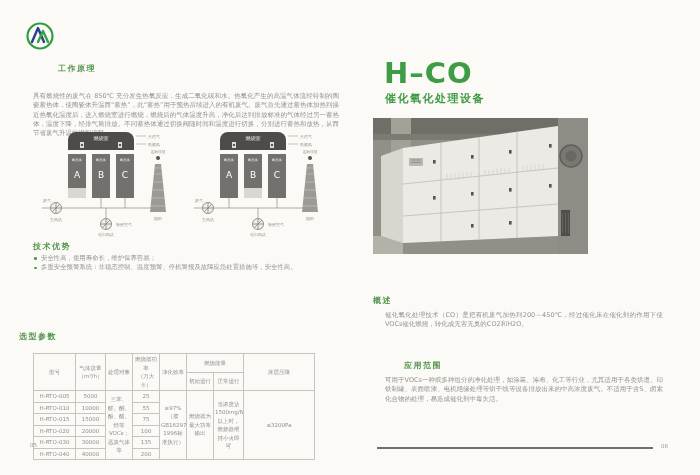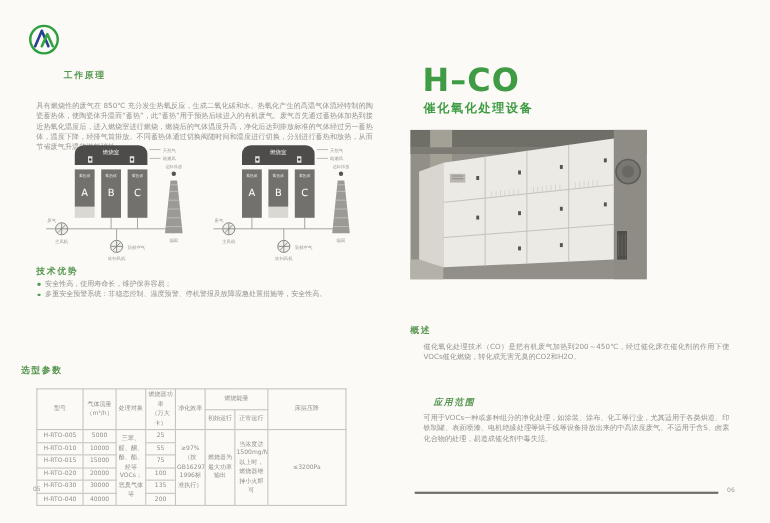--- a/index.html
+++ b/index.html
@@ -294,17 +294,17 @@
     </g>
 
     <rect x="36" y="40" width="14" height="8" fill="#b9b7b0"></rect>
     <path d="M38,42 h10 M38,44.5 h10" stroke="#8b8982" stroke-width="0.8"></path>
   </g>
 </svg>
 
 <div class="abs sec-h" style="left:373px;top:295px;">概述</div>
 <div class="abs body-text" style="left:385px;top:311px;width:278px;">催化氧化处理技术（CO）是把有机废气加热到200～450℃，经过催化床在催化剂的作用下使VOCs催化燃烧，转化成无害无臭的CO2和H2O。</div>
 
-<div class="abs sec-h" style="left:394px;top:360px;font-style:italic;">应用范围</div>
+<div class="abs sec-h" style="left:404px;top:360px;">应用范围</div>
 <div class="abs body-text" style="left:385px;top:376px;width:278px;">可用于VOCs一种或多种组分的净化处理，如涂装、涂布、化工等行业，尤其适用于各类烘道、印铁制罐、表面喷漆、电机绝缘处理等烘干线等设备排放出来的中高浓度废气。不适用于含S、卤素化合物的处理，易造成催化剂中毒失活。</div>
 
 <div class="abs bottom-rule" style="left:377px;top:447px;width:276px;"></div>
 <div class="abs page-no" style="left:661px;top:443px;">06</div>
 
 </body></html>

